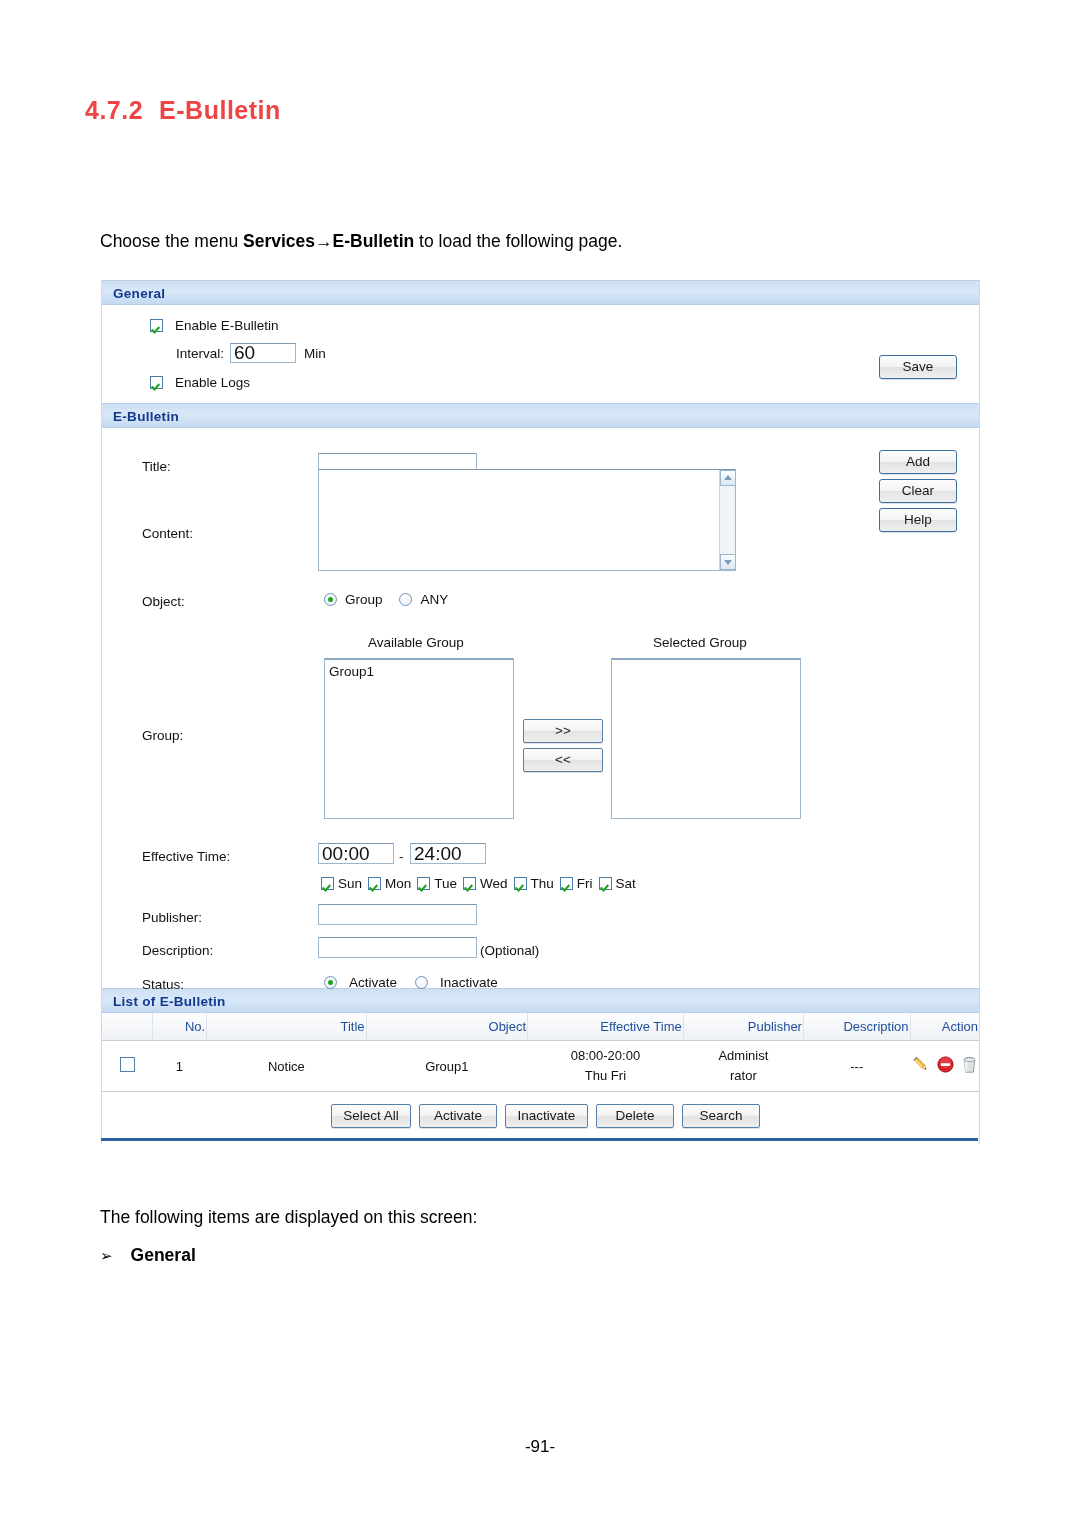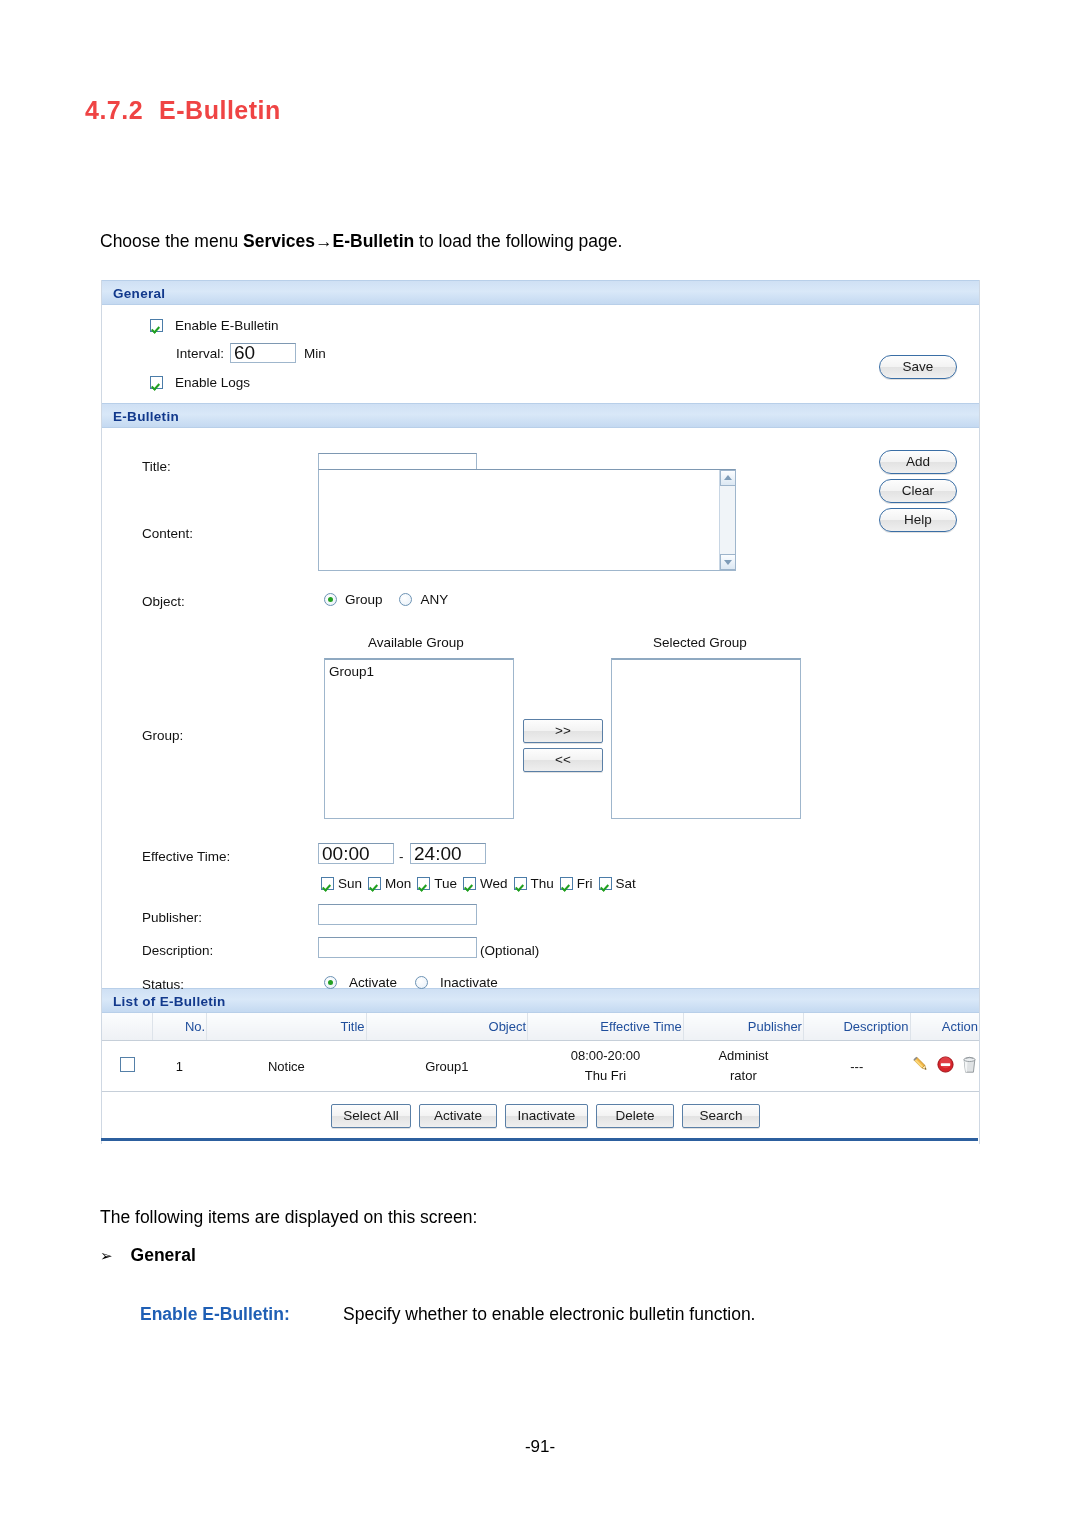--- a/index.html
+++ b/index.html
@@ -194,21 +194,21 @@
     border-left: 4px solid transparent;
     border-right: 4px solid transparent;
   }
   .sbtn.up i { top: 4px; border-bottom: 5px solid #7f9cb8; }
   .sbtn.dn i { top: 5px; border-top: 5px solid #7f9cb8; }
 
   
   .btn {
     display: inline-block;
     border: 1px solid #3a6ea5;
-    border-radius: 12px;
+    border-radius: 3px;
     background: linear-gradient(to bottom, #fdfdfd 0%, #f3f3f3 48%, #e3e3e3 52%, #efefef 100%);
     font-family: "Liberation Sans", sans-serif;
     font-size: 13.5px;
     color: #1a1a1a;
     text-align: center;
     line-height: 22px;
     height: 24px;
     box-sizing: border-box;
     cursor: pointer;
     box-shadow: 0 1px 0 rgba(0,0,0,0.12);
@@ -521,20 +521,17 @@
 
   <div class="footer-sep"></div>
 
 
   <div class="after-text">The following items are displayed on this screen:</div>
 
   <div class="bullet-row">
     <span class="arw">➢</span><span>General</span>
   </div>
 
-  <div class="defrow d1">
-    <span class="term">Enable E-Bulletin:</span><span class="desc">Specify whether to enable electronic bulletin function.</span>
-  </div>
 
 
   <div class="pageno">-91-</div>
 
 </div>
 
 </body></html>

